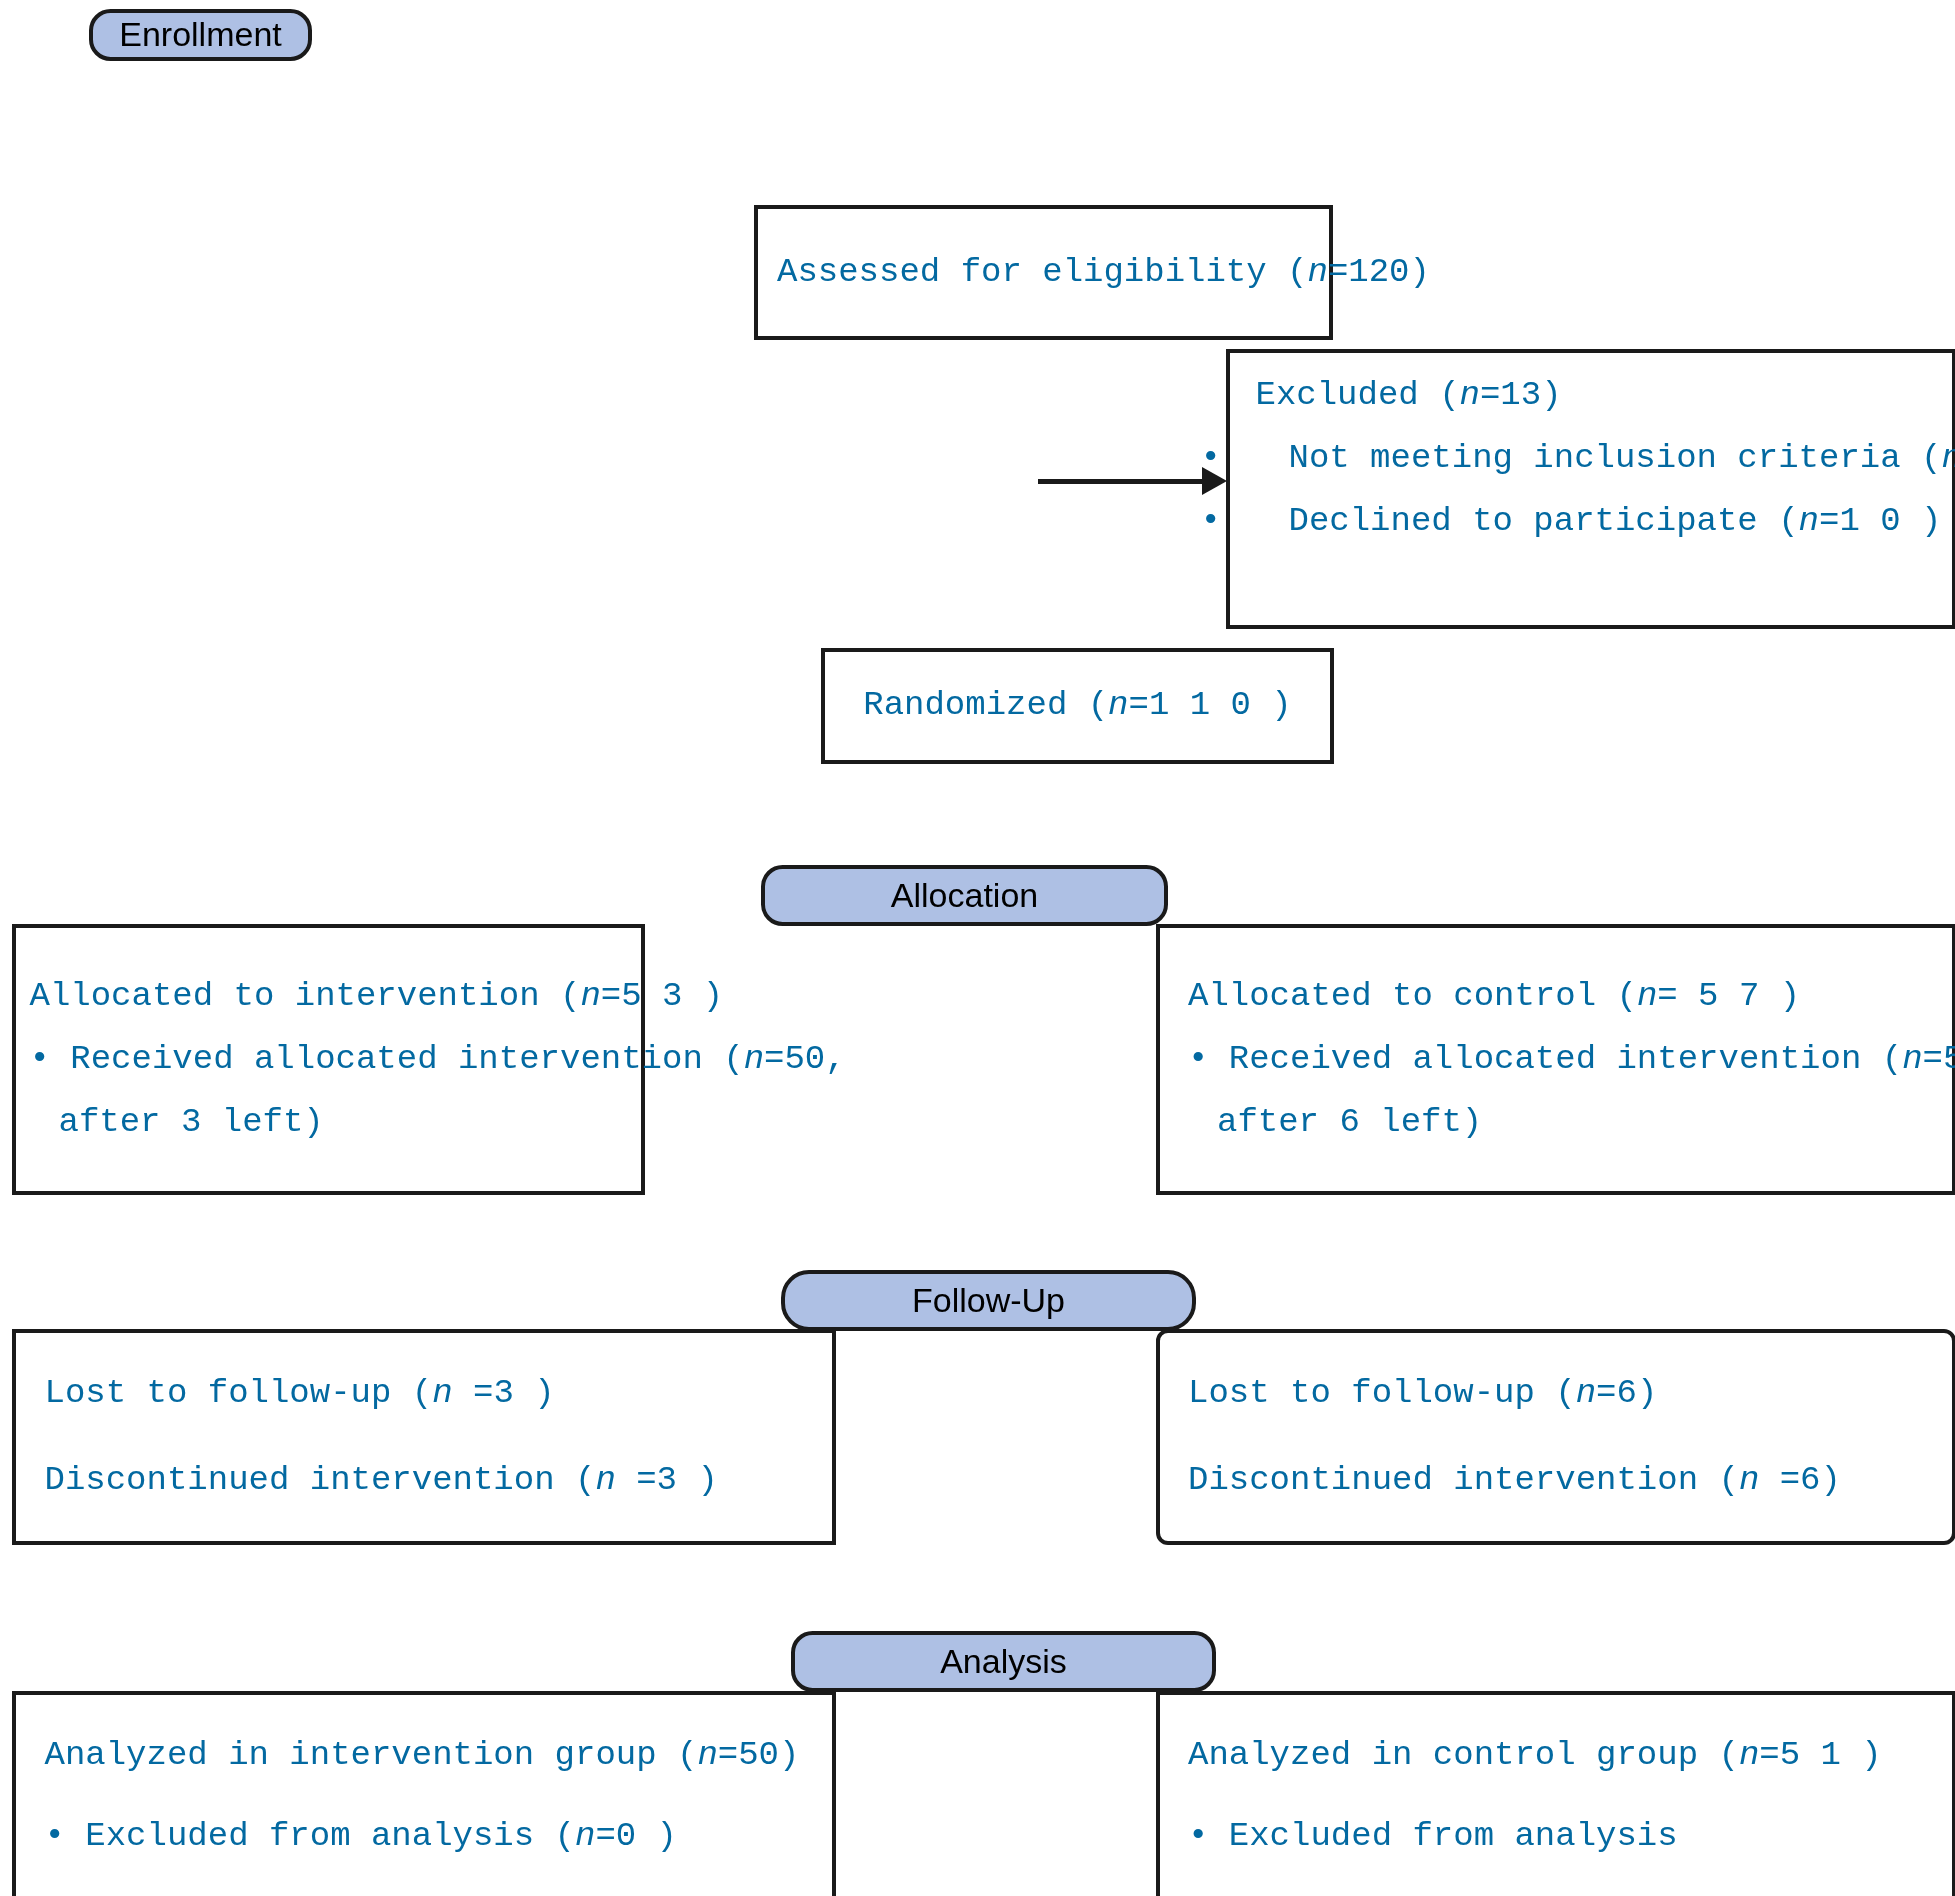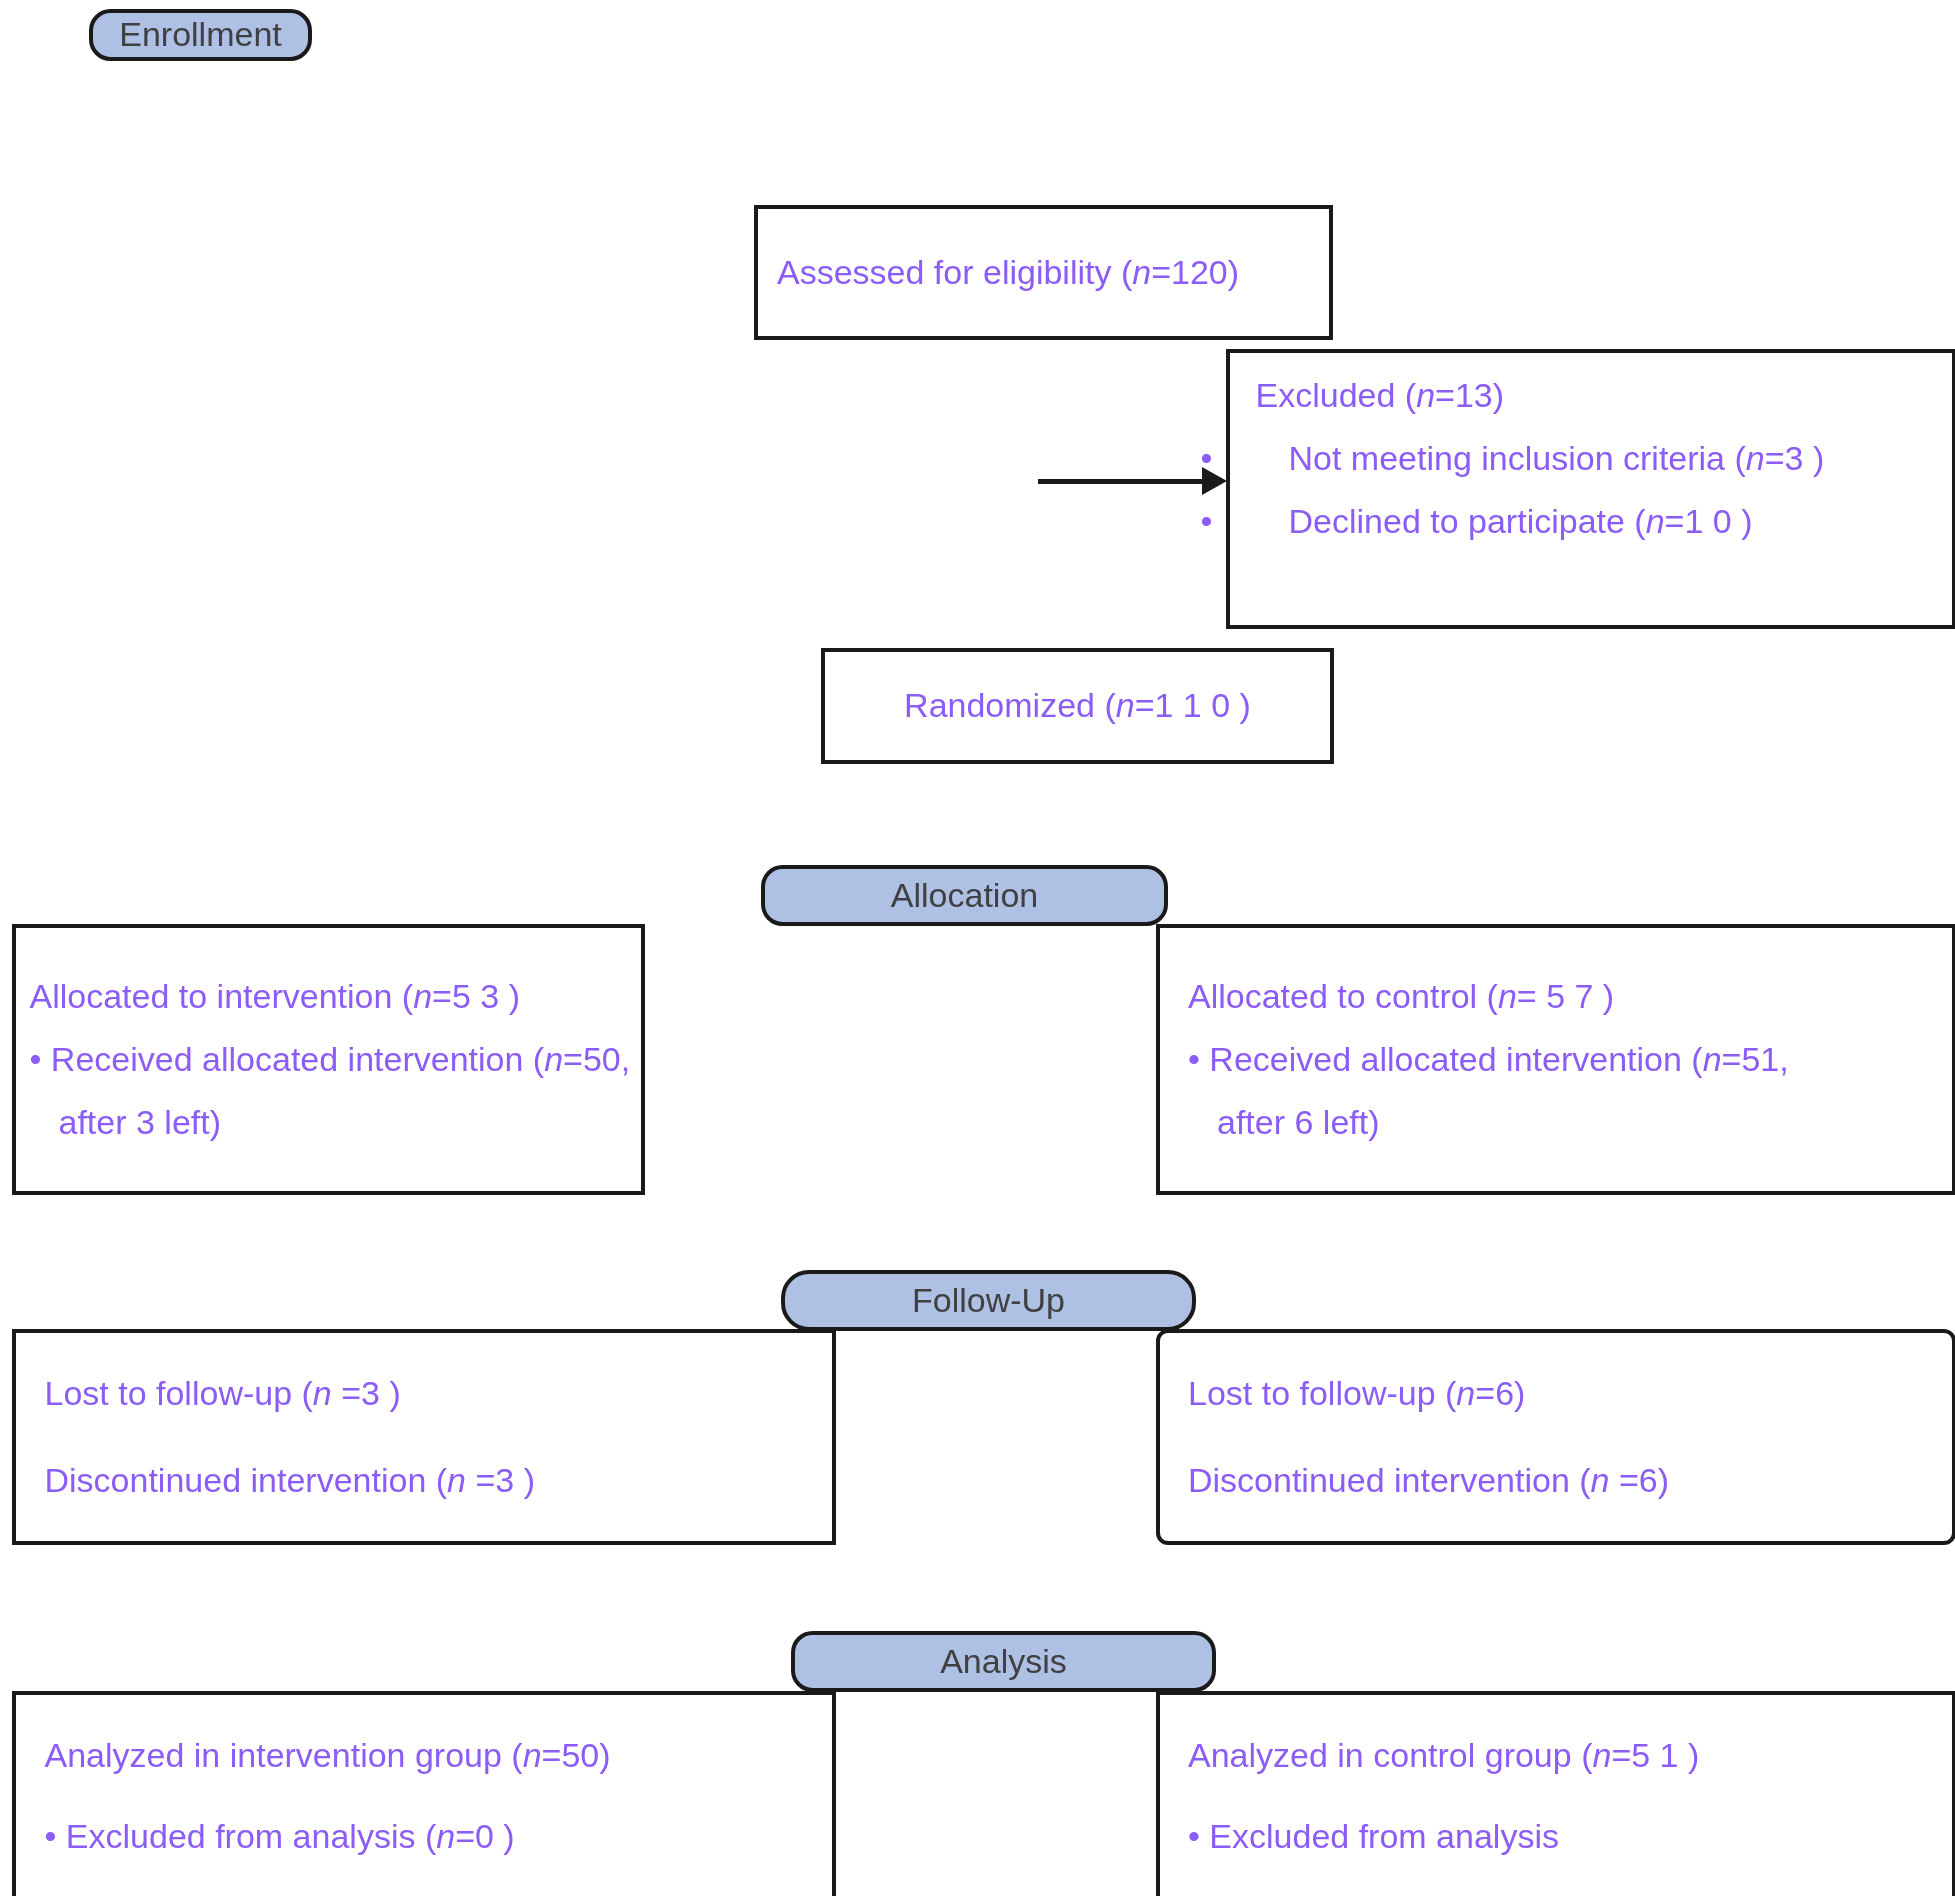--- a/index.html
+++ b/index.html
@@ -23,21 +23,21 @@
   .stage-badge {
     position: absolute;
     background: #aec0e4;
     border: 4.5px solid #1a1a1a;
     border-radius: 21.6px;
     display: flex;
     align-items: center;
     justify-content: center;
     font-size: 34px;
     line-height: 1.1;
-    color: #404040;
+    color: #000000;
     box-sizing: border-box;
     z-index: 5;
   }
   .flow-box {
     position: absolute;
     background: #ffffff;
     border: 4.5px solid #1a1a1a;
     box-sizing: border-box;
     z-index: 3;
   }
@@ -48,21 +48,22 @@
     top: 0;
     bottom: 0;
     display: flex;
     flex-direction: column;
     justify-content: center;
   }
   .box-line {
     font-size: 34px;
     line-height: 1.22;
     white-space: nowrap;
-    color: #8b5cf6;
+    color: #0369a1;
+    font-family: Liberation Mono, monospace;
   }
   .box-line.centered { text-align: center; }
   .box-line.gap-top { margin-top: 21.6px; }
   .box-line.indent { padding-left: 29px; }
   .box-line.hang2 { padding-left: 55px; text-indent: -55px; }
   .ital { font-style: italic; }
   .bullet-sym { display: inline-block; }
   
   .hline {
     position: absolute;

